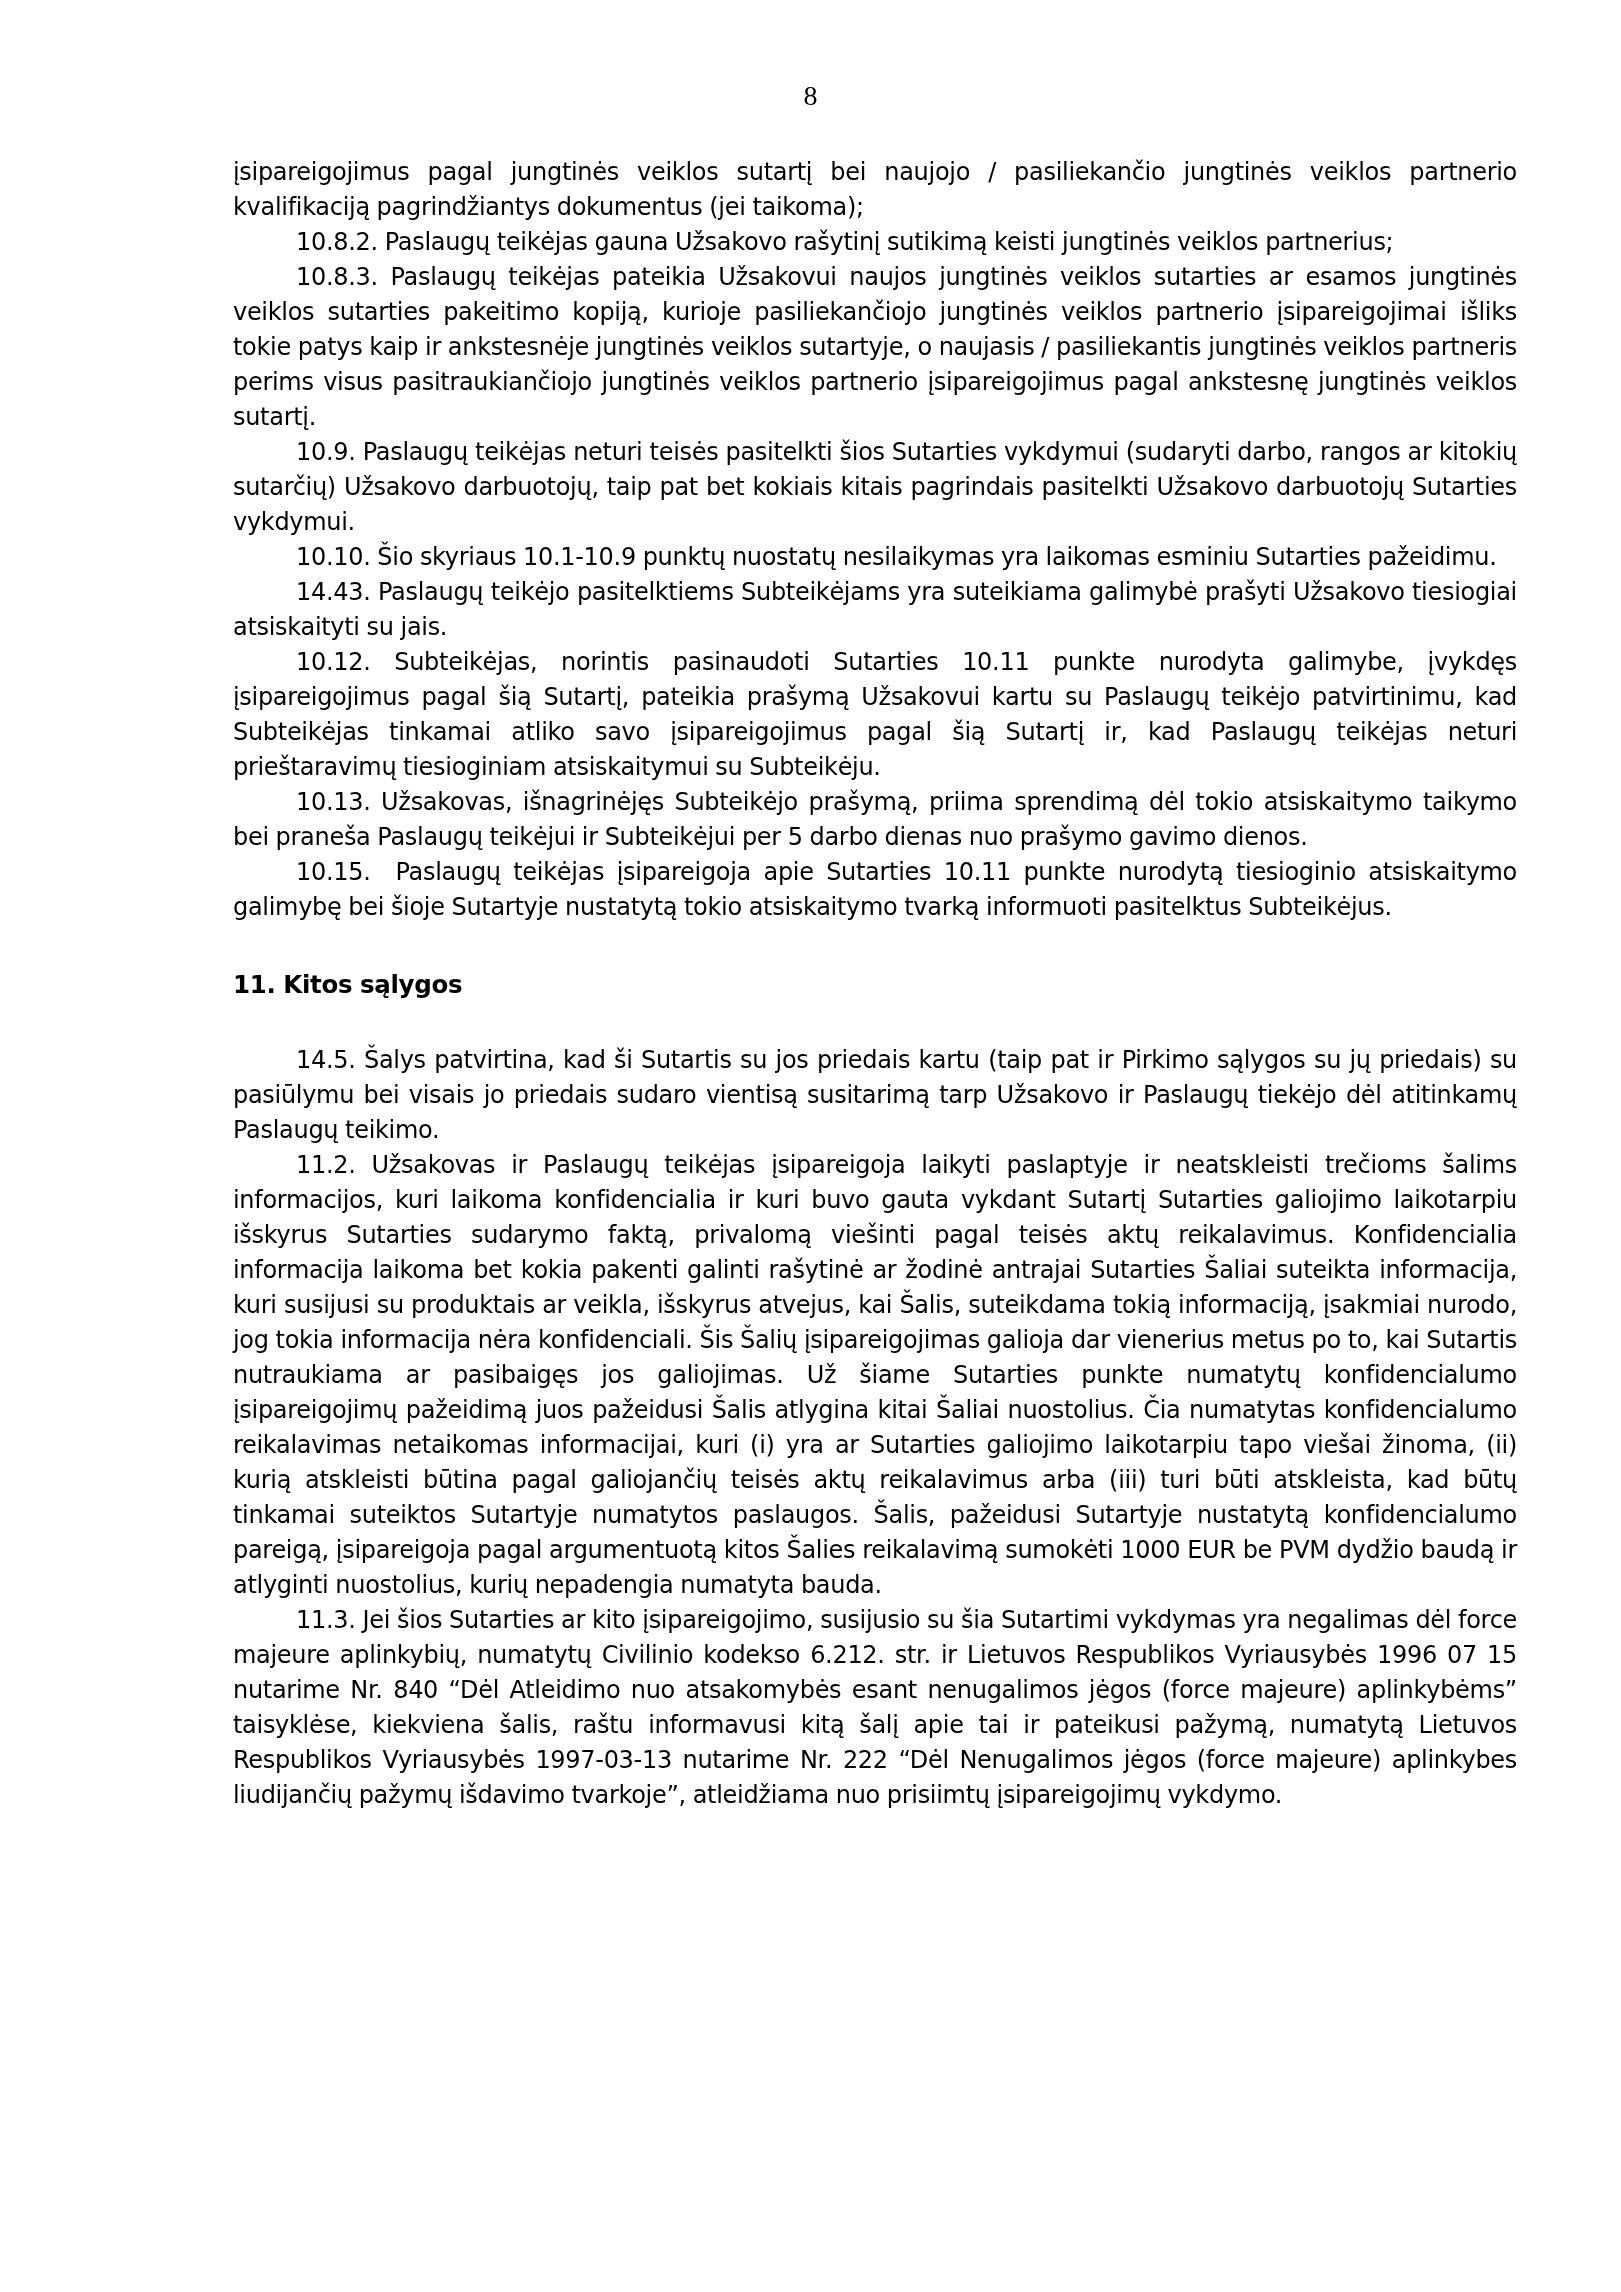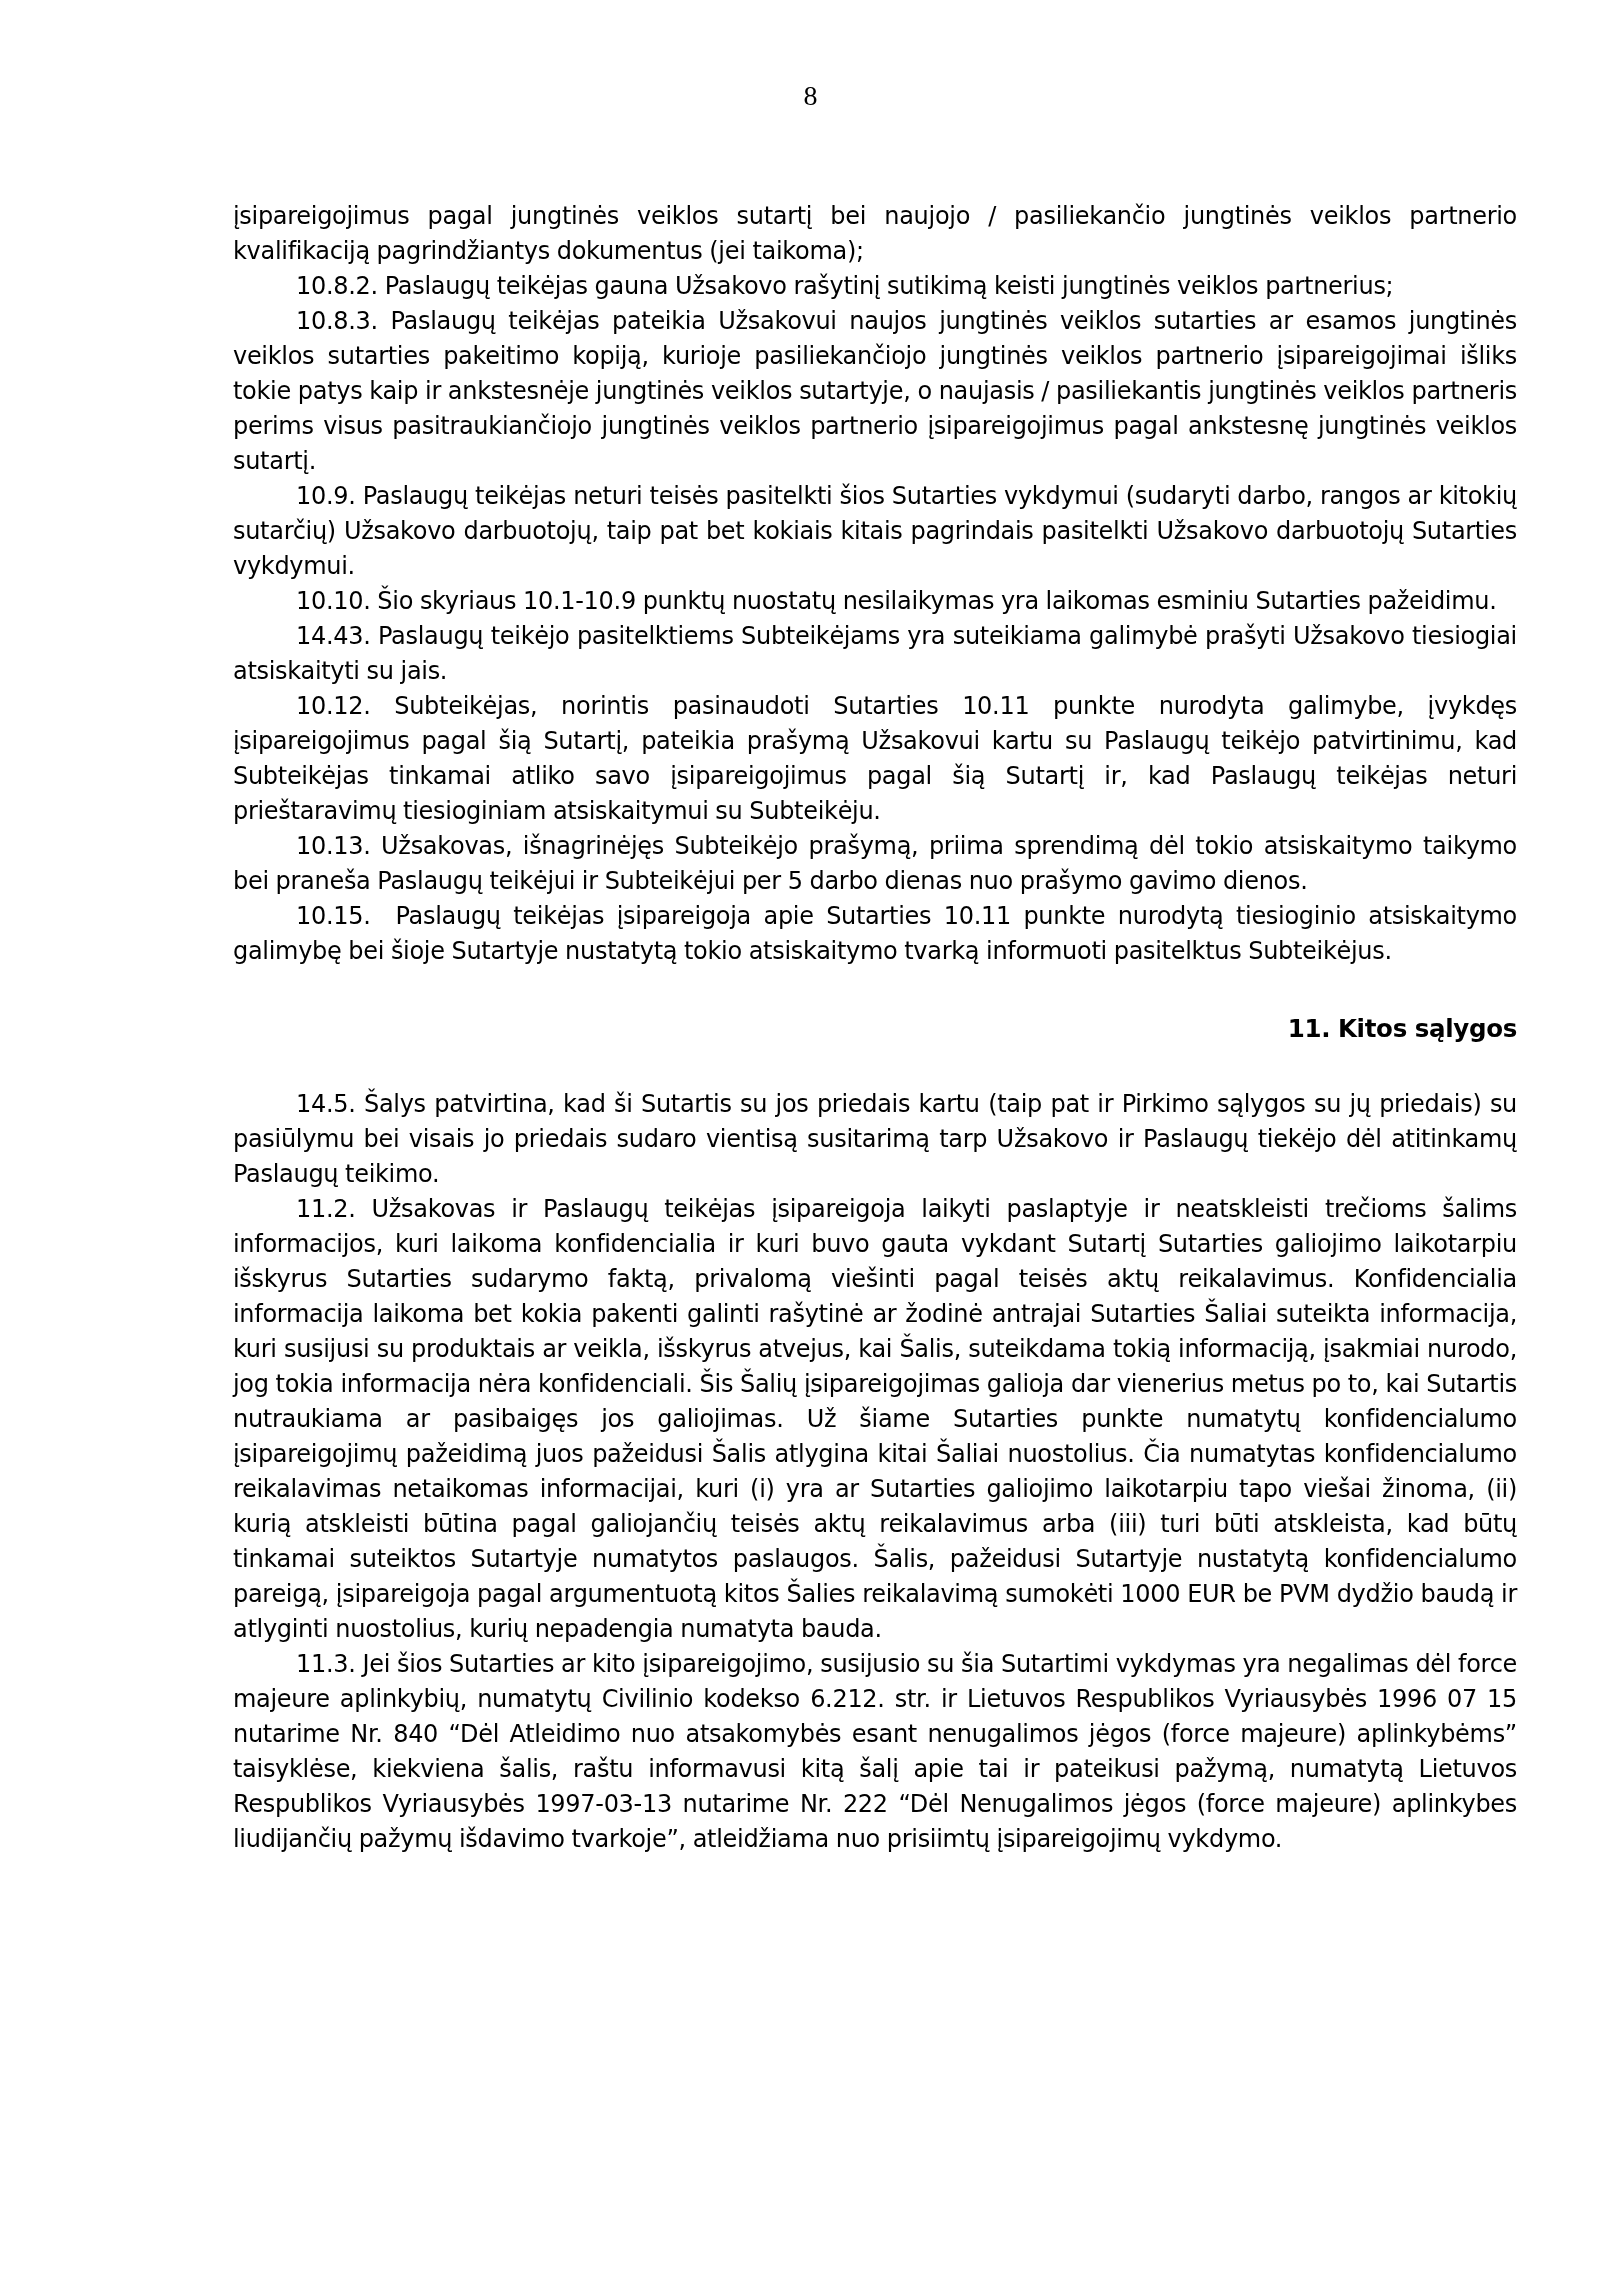--- a/index.html
+++ b/index.html
@@ -11,24 +11,24 @@
     font-size: 28px; line-height: 39px;
   }
   .body {
     position: absolute; left: 233px; top: 155px; width: 1284px;
     font-family: "DejaVu Sans", sans-serif;
     font-size: 24px; line-height: 35px;
     letter-spacing: -0.3px;
     word-spacing: -0.5px;
   }
   .para { margin: 0; text-align: justify; text-indent: 63px; }
-  .para.cont { text-indent: 0; margin-top: 44px; }
+  .para.cont { text-indent: 0; }
   .heading {
     margin: 43px 0 41px 0;
-    text-align: right; font-weight: bold;
+    text-align: left; font-weight: bold;
     font-family: "DejaVu Sans", sans-serif;
     font-size: 24.5px; line-height: 34px;
     text-indent: 0;
   }
 </style>
 </head>
 <body>
 
 <div>
   <div class="page-number">8</div>

